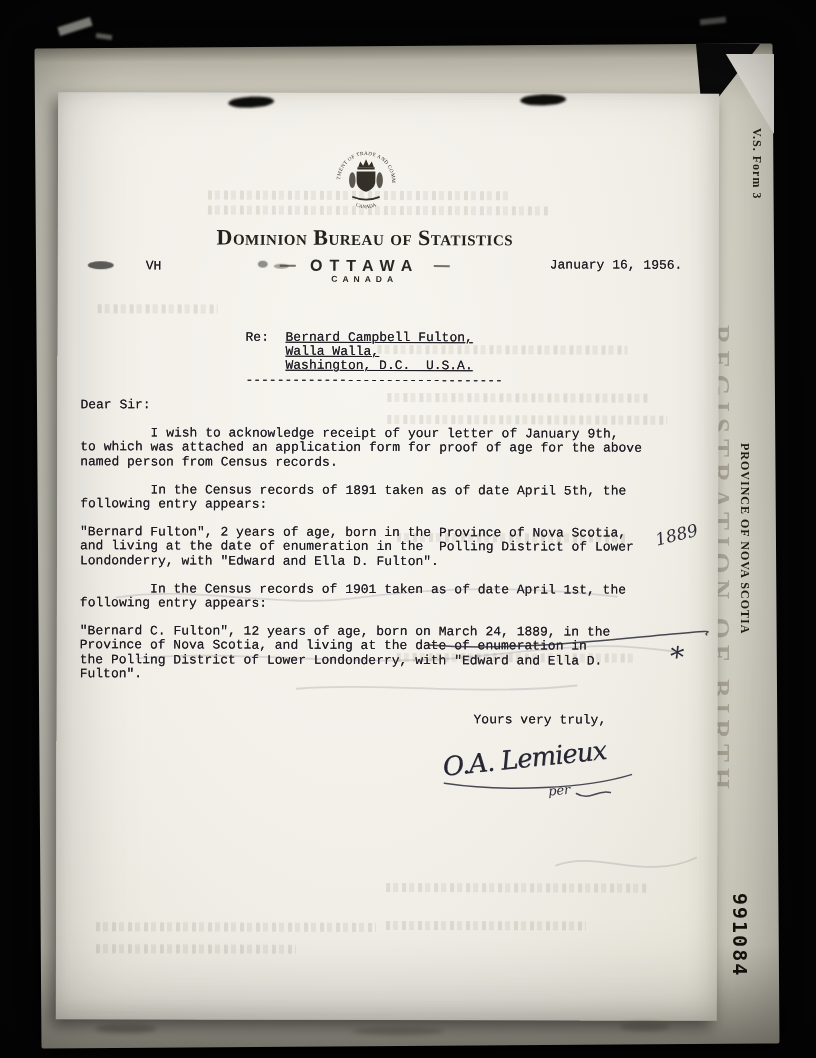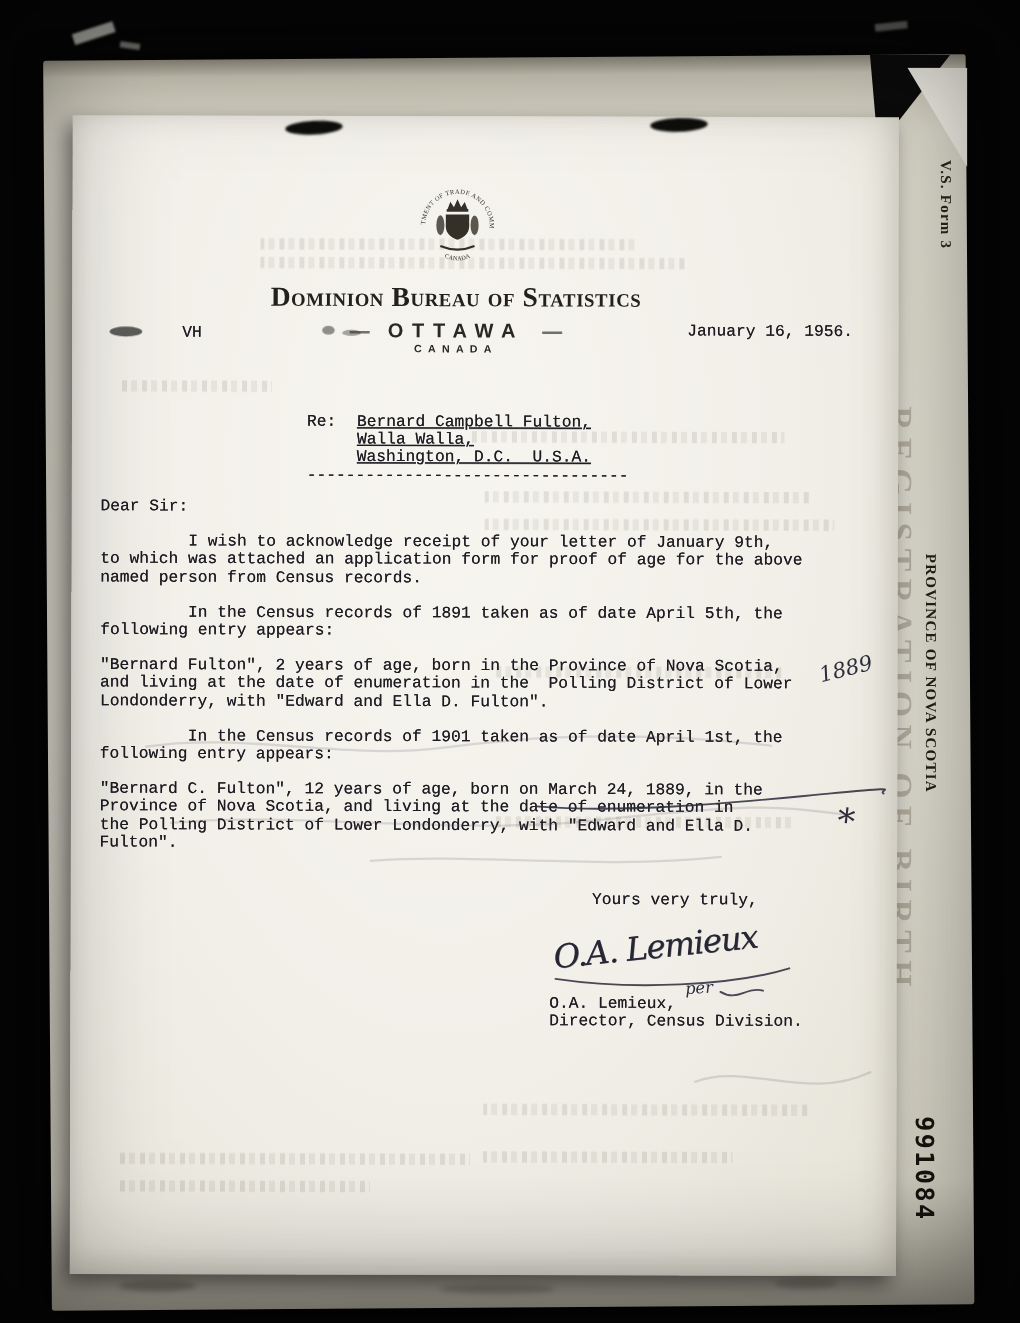--- a/index.html
+++ b/index.html
@@ -180,22 +180,20 @@
       <div class="typed para">"Bernard C. Fulton", 12 years of age, born on March 24, 1889, in the
 Province of Nova Scotia, and living at the date of enumeration in
 the Polling District of Lower Londonderry, with "Edward and Ella D.
 Fulton".</div>
     </div>
 
     <div class="typed valediction">Yours very truly,</div>
 
     <div class="signature-script">O.A. Lemieux</div>
 
-    <div class="typed signer"><span>O.A. Lemieux,</span>
-<span>Director, Census Division.</span></div>
 
 
     <svg class="ink-overlay" viewBox="0 0 661 927">
       <path class="ghost-ink" d="M60,505 C140,493 220,516 300,505 S470,493 560,503"></path>
       <path class="ghost-ink" d="M80,566 C180,556 300,576 420,563 S560,550 620,558"></path>
       <path class="ghost-ink" d="M240,596 C320,589 420,603 520,592"></path>
       <path class="ghost-ink" d="M500,772 C540,756 590,788 640,764"></path>
 
       <text class="ink-text" x="600" y="452" font-size="17" transform="rotate(-14 600 452)">1889</text>
       <path class="ink-stroke" d="M372,552 C450,558 545,547 608,541 S645,538 650,541"></path>

